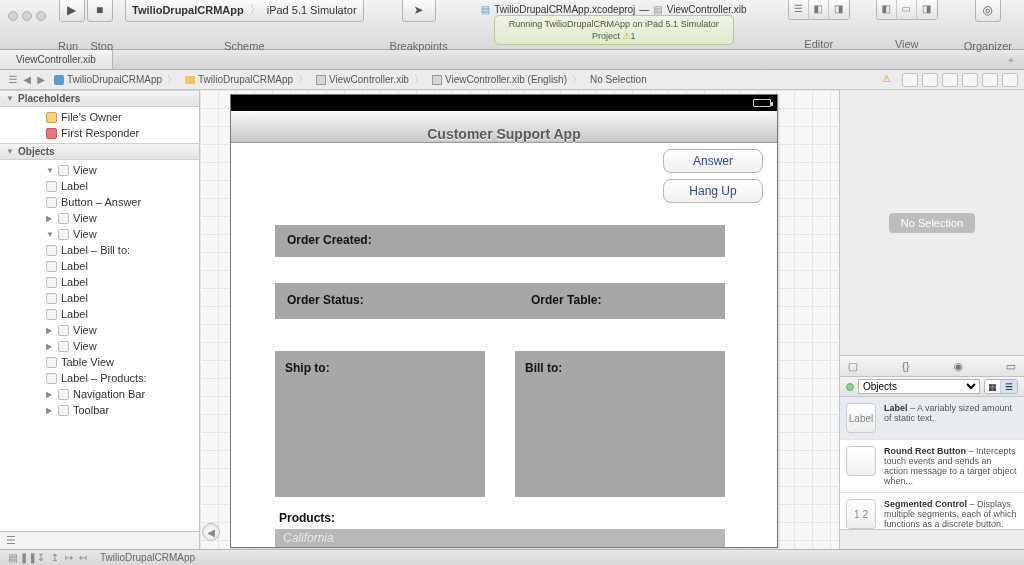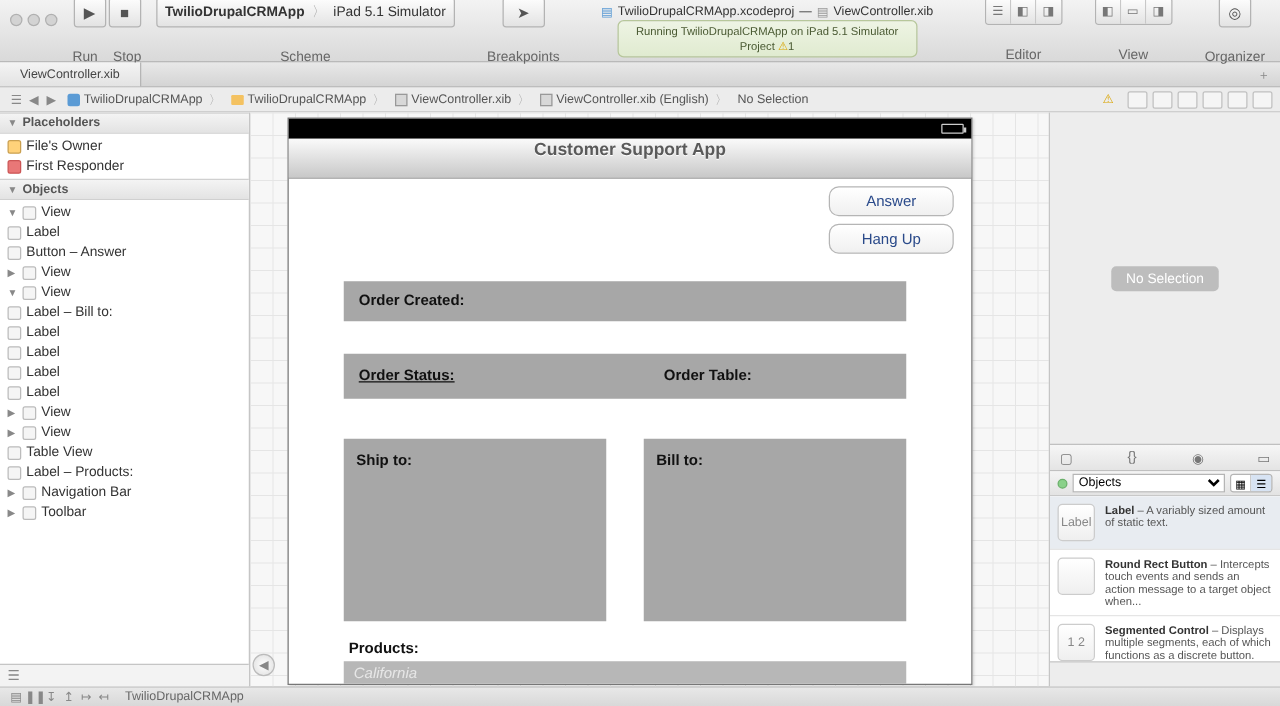--- a/index.html
+++ b/index.html
@@ -39,50 +39,50 @@
 .xib-ico { width: 10px; height: 10px; background: #d8d8d8; border: 1px solid #999; display: inline-block; }
 .path-right { margin-left: auto; display: flex; gap: 4px; padding-right: 6px; }
 .path-right span { width: 16px; height: 14px; border: 1px solid #c0c0c0; border-radius: 2px; background: #f5f5f5; display: inline-block; }
 .warn-ico { color: #d9a400; }
 
 
 .main { display: flex; height: calc(565px - 50px - 20px - 20px - 16px); }
 .outline { width: 200px; background: #fff; border-right: 1px solid #c5c5c5; font-size: 11px; color: #333; display: flex; flex-direction: column; }
 .outline .section-head { background: linear-gradient(#f4f4f4,#e3e3e3); border-top: 1px solid #d0d0d0; border-bottom: 1px solid #d0d0d0; padding: 2px 6px; font-weight: bold; font-size: 10px; color: #555; display: flex; align-items: center; gap: 4px; }
 .outline .tree { padding: 2px 0; }
-.outline .row { display: flex; align-items: center; height: 16px; padding-left: 6px; gap: 4px; }
+.outline .row { display: flex; align-items: center; height: 16px; padding-left: 6px; gap: 4px; margin-left: 40px; }
 .disclosure { width: 8px; color: #888; font-size: 8px; }
 .sq { width: 11px; height: 11px; background: #f5f5f5; border: 1px solid #bbb; border-radius: 2px; }
 .cube { width: 11px; height: 11px; background: #ffd27a; border: 1px solid #caa050; border-radius: 2px; }
 .red-cube { width: 11px; height: 11px; background: #e97777; border: 1px solid #c55; border-radius: 2px; }
 .ind1 { padding-left: 18px; }
 .ind2 { padding-left: 32px; }
 .ind3 { padding-left: 46px; }
 .outline-scroll { flex: 1; overflow: hidden; }
 .outline-foot { height: 18px; border-top: 1px solid #c5c5c5; background: #f3f3f3; display: flex; align-items: center; padding: 0 6px; color: #888; }
 
 
 .canvas-wrap { flex: 1; position: relative; background-color: #f7f7f7; background-image: linear-gradient(#e5e5e5 1px, transparent 1px), linear-gradient(90deg, #e5e5e5 1px, transparent 1px); background-size: 18px 18px; border-right: 1px solid #c5c5c5; overflow: hidden; }
 .collapse-handle { position: absolute; left: 2px; bottom: 8px; width: 18px; height: 18px; border-radius: 50%; background: radial-gradient(#fff,#ddd); border: 1px solid #bbb; color: #888; font-size: 10px; display: flex; align-items: center; justify-content: center; }
 .device { position: absolute; left: 30px; top: 4px; width: 548px; height: 454px; background: #fff; border: 1px solid #777; box-shadow: 1px 1px 2px rgba(0,0,0,0.15); }
 .status-bar { height: 16px; background: #000; display: flex; justify-content: flex-end; align-items: center; padding: 0 6px; }
 .battery { width: 18px; height: 8px; border: 1px solid #ccc; border-radius: 1px; position: relative; }
 .battery::after { content: ""; position: absolute; right: -3px; top: 2px; width: 2px; height: 4px; background: #ccc; }
-.nav-bar { height: 32px; background: linear-gradient(#fafafa,#c8c8c8); border-bottom: 1px solid #9a9a9a; display: flex; align-items: flex-start; justify-content: center; color: #5a5a5a; font-weight: bold; font-size: 14px; text-shadow: 0 1px 0 #fff; }
+.nav-bar { height: 32px; background: linear-gradient(#fafafa,#c8c8c8); border-bottom: 1px solid #9a9a9a; display: flex; align-items: flex-end; justify-content: center; color: #5a5a5a; font-weight: bold; font-size: 14px; text-shadow: 0 1px 0 #fff; }
 .device-body { padding: 8px 14px; position: relative; height: calc(100% - 48px); }
 .call-btns { position: absolute; right: 14px; top: 6px; display: flex; flex-direction: column; gap: 6px; }
 .round-btn { width: 100px; height: 24px; border-radius: 8px; border: 1px solid #b5b5b5; background: linear-gradient(#ffffff,#f0f0f0); color: #2a4a8a; font-weight: normal; font-size: 12px; display: flex; align-items: center; justify-content: center; }
 .panel { background: #a7a7a7; position: absolute; }
 .panel-label { position: absolute; font-size: 12px; font-weight: bold; color: #111; }
 .p-order-created { left: 44px; top: 82px; width: 450px; height: 32px; }
 .p-order-status { left: 44px; top: 140px; width: 450px; height: 36px; }
 .p-ship { left: 44px; top: 208px; width: 210px; height: 146px; }
 .p-bill { left: 284px; top: 208px; width: 210px; height: 146px; }
 .lbl-order-created { left: 56px; top: 90px; }
-.lbl-order-status { left: 56px; top: 150px; text-decoration: underline; }
+.lbl-order-status { left: 56px; top: 150px; }
 .lbl-order-total { left: 300px; top: 150px; }
 .lbl-ship { left: 54px; top: 218px; }
 .lbl-bill { left: 294px; top: 218px; }
 .lbl-products { position: absolute; left: 48px; top: 368px; font-size: 12px; font-weight: bold; color: #111; }
 .table-hint { position: absolute; left: 44px; top: 386px; width: 450px; height: 18px; background: #b7b7b7; color: #e7e7e7; font-style: italic; font-size: 12px; padding-left: 8px; display: flex; align-items: center; }
 
 
 .inspector { width: 184px; background: #ededed; display: flex; flex-direction: column; }
 .insp-top { flex: 1; display: flex; align-items: center; justify-content: center; }
 .no-sel { background: #bdbdbd; color: #fff; font-size: 11px; padding: 4px 12px; border-radius: 4px; }

